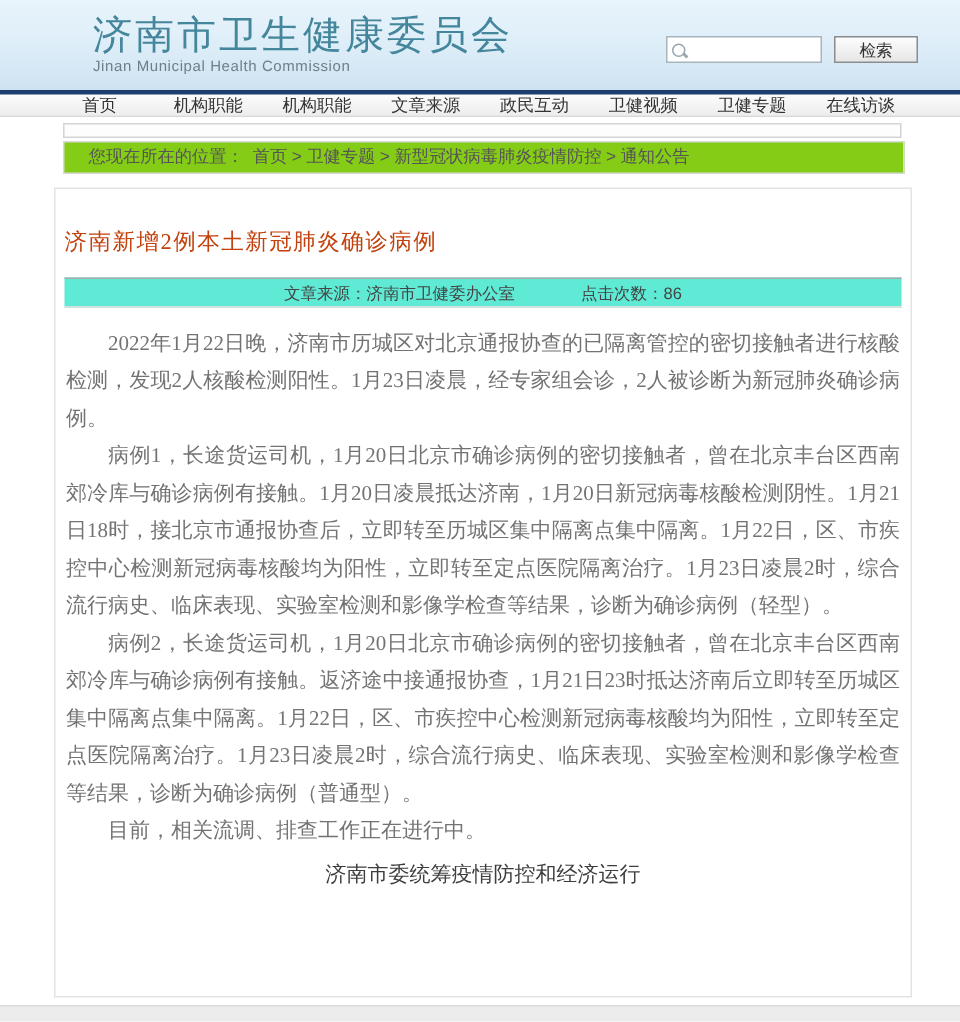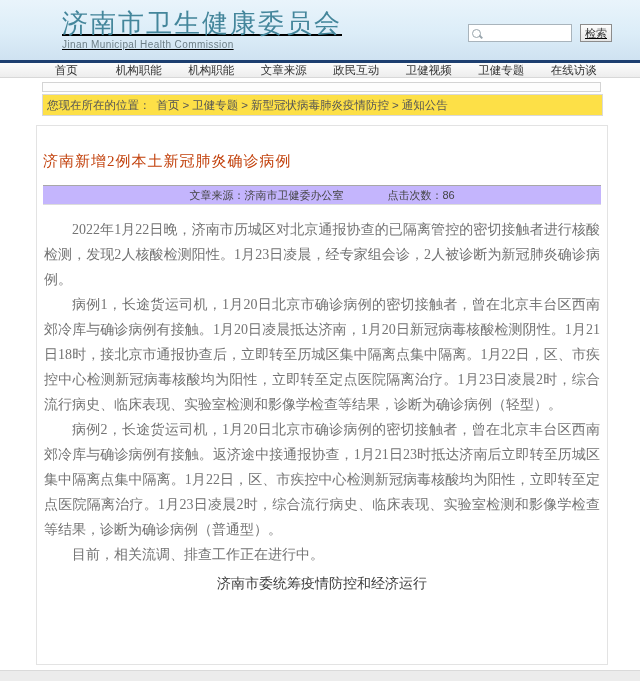--- a/index.html
+++ b/index.html
@@ -6,21 +6,21 @@
   body{
     width:640px;height:681px;overflow:hidden;background:#ffffff;
     font-family:"Liberation Sans","DejaVu Sans",sans-serif;
     -webkit-font-smoothing:antialiased;
   }
   
   .site-header{
     height:60px;
     background:linear-gradient(180deg,#e9f4fb 0%,#dcedf8 55%,#cfe2f1 100%);
     display:flex;align-items:center;justify-content:space-between;
-    box-sizing:border-box;padding:0 28px 0 62px;text-decoration:underline;
+    box-sizing:border-box;padding:0 28px 0 62px;
   }
   .brand .cn{
     font-size:26px;color:#44869b;letter-spacing:2px;line-height:1.05;
     font-family:"Liberation Sans","DejaVu Sans",sans-serif;
   }
   .brand .en{font-size:10px;color:#6d7f87;margin-top:2px;letter-spacing:.4px;}
   .search-area{display:flex;align-items:center;gap:8px;margin-top:6px;}
   .search-box{
     width:96px;height:16px;background:#fff;border:1px solid #a9b4bc;
     display:flex;align-items:center;padding:0 3px;
@@ -31,21 +31,21 @@
   }
   .mag::after{
     content:"";position:absolute;width:4px;height:1.5px;background:#9aa6ad;
     right:-3px;bottom:-1px;transform:rotate(45deg);
   }
   .search-input{
     border:none;outline:none;background:transparent;flex:1;height:14px;
     font-size:10px;padding:0 2px;min-width:0;
   }
   .search-btn{
-    height:18px;padding:0 4px;font-size:11px;color:#333;
+    height:18px;padding:0 16px;font-size:11px;color:#333;
     background:linear-gradient(180deg,#fdfdfd,#e6e6e6);
     border:1px solid #8c8c8c;cursor:pointer;
   }
   
   .main-nav{
     border-top:3px solid #1d3f70;
     background:linear-gradient(180deg,#fcfcfc,#ededed);
     border-bottom:1px solid #d8d8d8;
     height:18px;display:flex;align-items:center;
     padding:0 30px;box-sizing:border-box;
@@ -55,40 +55,40 @@
     white-space:nowrap;
   }
   
   .page-mid{padding:2px 0 0 0;}
   .thin-strip{
     width:559px;height:10px;margin:2px auto 0 42px;
     background:#fdfdfd;border:1px solid #d4d4d4;box-sizing:border-box;
   }
   .breadcrumb-bar{
     width:561px;margin:2px auto 0 42px;box-sizing:border-box;
-    background:#fde047;border:1px solid #d9d9d9;
-    font-size:11.5px;color:#555;padding:3px 4px;line-height:14px;
+    background:#84cc16;border:1px solid #d9d9d9;
+    font-size:11.5px;color:#555;padding:3px 16px;line-height:14px;
     display:flex;gap:2px;align-items:center;white-space:nowrap;
   }
   .breadcrumb-bar .crumb{color:#555;cursor:pointer;}
   .breadcrumb-bar .sep{color:#555;margin:0 1px;}
   .breadcrumb-bar .prefix{margin-right:4px;}
   
   .article-box{
     width:572px;margin:9px auto 0 36px;box-sizing:border-box;
     background:#fff;border:1px solid #e3e3e3;
     padding:20px 6px 14px 6px;min-height:540px;
   }
   .article-title{
     text-align:left;color:#c2410c;font-size:15px;font-weight:normal;
     letter-spacing:1px;margin:6px 0 14px 0;
     font-family:"Liberation Serif","DejaVu Serif",serif;
   }
   .meta-bar{
-    background:#c4b5fd;border-top:1px solid #a8a8a8;border-bottom:1px solid #dcdcdc;
+    background:#5eead4;border-top:1px solid #a8a8a8;border-bottom:1px solid #dcdcdc;
     height:18px;display:flex;align-items:center;justify-content:center;
     gap:44px;font-size:11px;color:#444;
   }
   .meta-item{white-space:nowrap;}
   .article-body{
     margin-top:12px;
     font-family:"Liberation Serif","DejaVu Serif",serif;
     font-size:14px;color:#737373;line-height:25px;
     padding:0 1px;
   }

